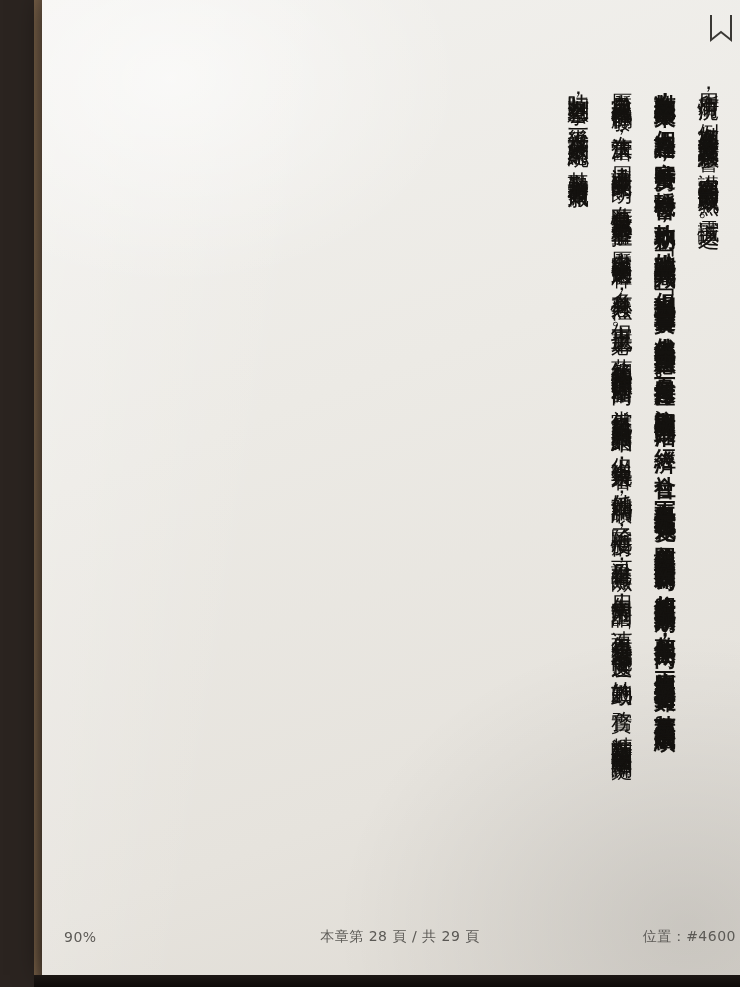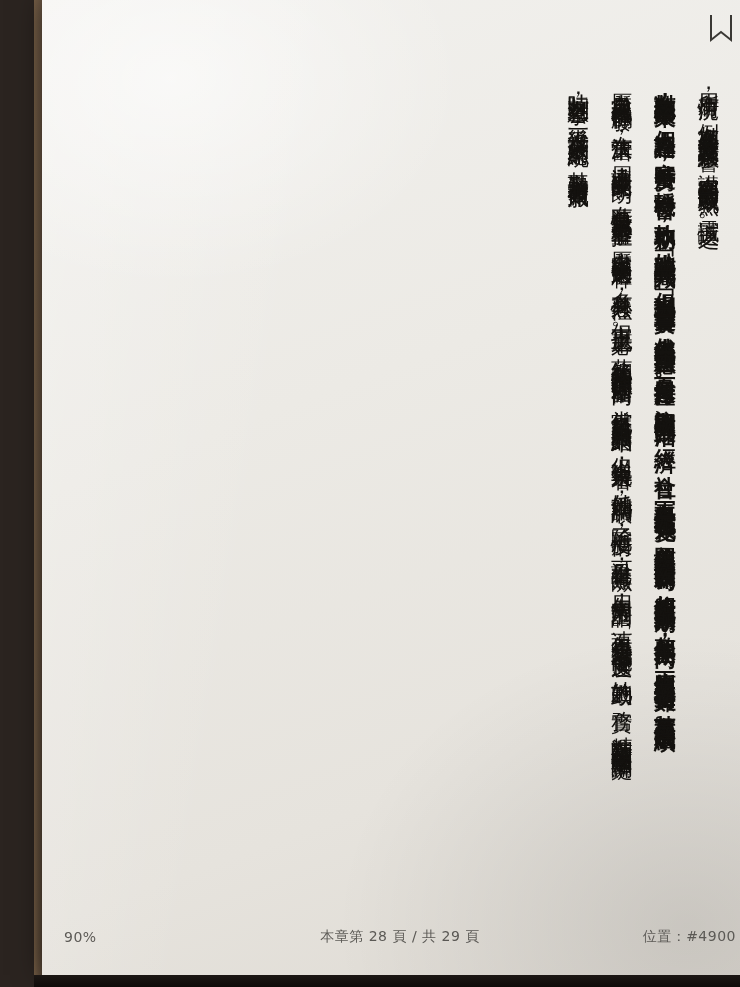--- a/index.html
+++ b/index.html
@@ -149,20 +149,20 @@
     <div id="textblock">
       <p class="para">用所有情況，例如在必須考量各方解讀及其後續影響，講究字斟句酌的國安領域就不然，需誠之慎之。</p>
       <p class="para bold">對蔡總統的兩岸政策，個人詮釋是：「審時度勢，靜待機會」。執政初期，她雖未說「九二共識」，但也提到「尊重這個歷史事實」，然未獲得對岸善意回應，而是接連打壓。這段期間中國內部政治、經濟、社會、軍事與對外作為也有巨大變化，美國與領導理念相近國家的反制作為，相信超過北京領導人的預期。整個八年任期內，兩岸領導人從未相互指名責難，其實是項不容易的成績。</p>
       <p class="para">歷史常是連串偶然事件觸發，在決策當下，周遭許多狀況未見明朗，有時連自身情況都未必全盤掌握。歷史家從事後之明來解釋，多有其必然性，但事實上也未必。蔡總統八年任期兩岸關係與前任相當不同，當然也是基本政策方向相異的結果。但從上帝視角來看，她任內風調雨順，除了新冠疫情，可說是有驚無險，用句中方常用的話，連「百年未有之大變局」都能平安度過，她的勤政、務實、精準判斷及卓越的領導是個中關鍵。</p>
       <p class="para">時時刻刻在意公事，幾乎沒有一刻放下的蔡總統，其辛勤與努力相當令人佩服。</p>
     </div>
 
     <div id="statusbar">
       <span class="left">90%</span>
       <span class="center">本章第 28 頁 / 共 29 頁</span>
-      <span class="right">位置：#4900</span>
+      <span class="right">位置：#4600</span>
     </div>
 
     <div id="glare"></div>
   </div>
 
   <div id="bezel-bottom"></div>
 </div>
 
 </body></html>

